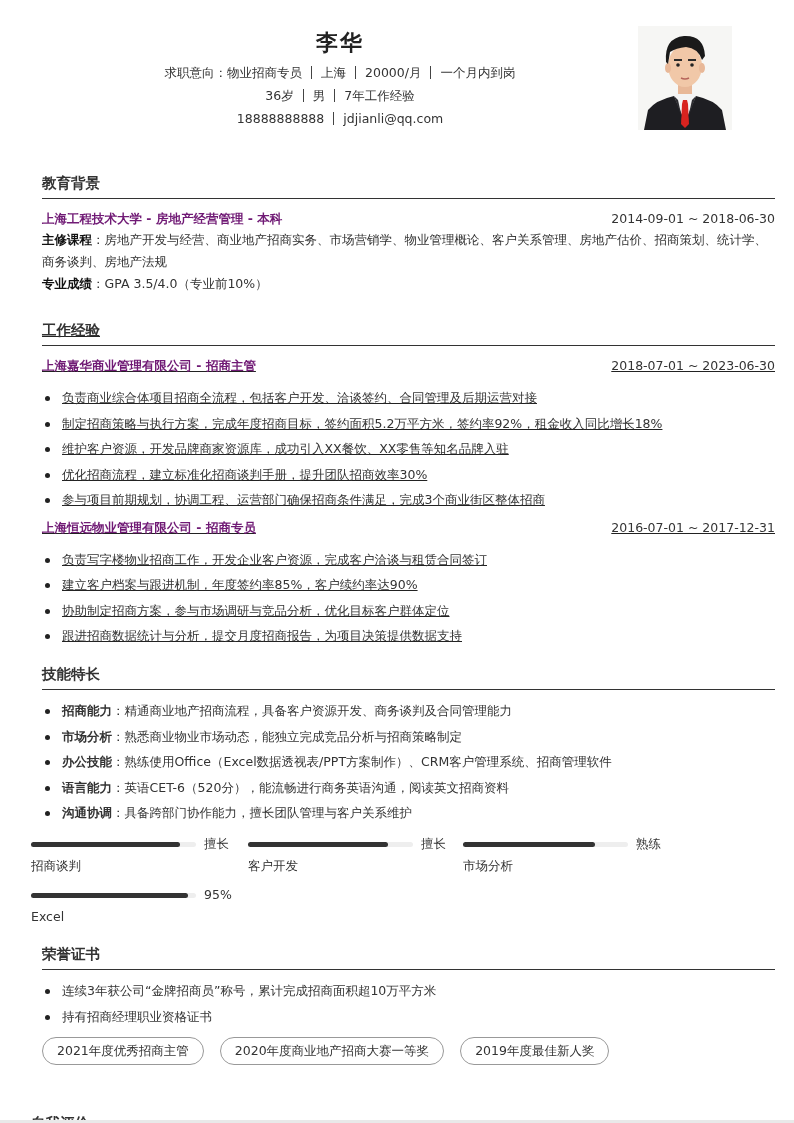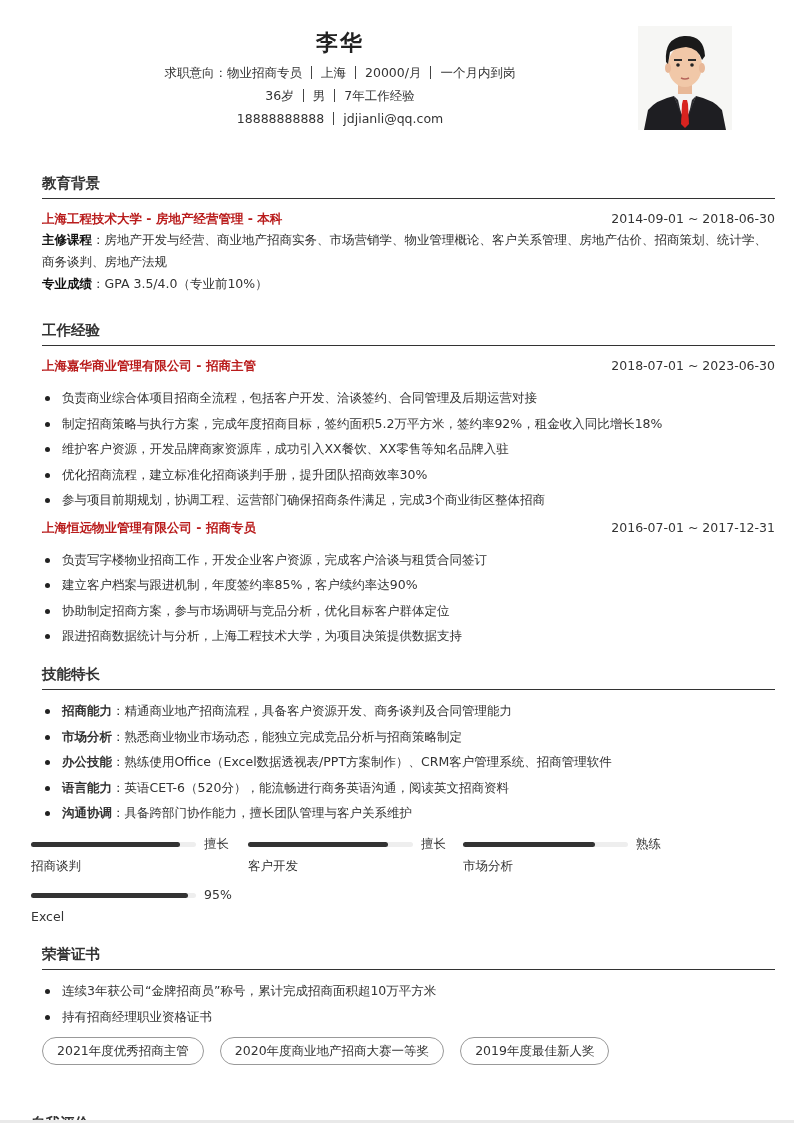--- a/index.html
+++ b/index.html
@@ -7,21 +7,21 @@
   body { font-family: "DejaVu Sans", "Liberation Sans", sans-serif; color: #222; font-size: 12.5px; position: relative; }
   .page { position: absolute; left: 0; top: 0; width: 778px; height: 1123px; }
   .header { position: absolute; left: 0; top: 28px; width: 680px; text-align: center; }
   .name { font-size: 22px; font-weight: bold; letter-spacing: 2px; color: #222; }
   .info-line { margin-top: 6px; font-size: 12.5px; color: #333; line-height: 17px; }
   .sep { display: inline-block; width: 1px; height: 13px; background: #444; margin: 0 9px; vertical-align: -2px; }
   .avatar { position: absolute; left: 638px; top: 26px; width: 94px; height: 104px; background: #f6f6f4; overflow: hidden; }
   .section { position: absolute; left: 42px; width: 733px; }
   .sec-title { font-size: 14.5px; font-weight: bold; color: #333; padding-bottom: 5px; border-bottom: 1.5px solid #333; }
   .row-head { display: flex; justify-content: space-between; margin-top: 9px; font-size: 12.5px; line-height: 18px; }
-  .row-head .title { font-weight: bold; color: #b91c1c; }
+  .row-head .title { font-weight: bold; color: #701a75; }
   .row-head .date { color: #333; }
   .para { font-size: 12.5px; line-height: 22px; color: #333; }
   .para b { color: #111; }
   ul.bullets { list-style: none; margin-top: 10px; }
   ul.bullets li { position: relative; padding-left: 20px; font-size: 12.5px; line-height: 25.5px; color: #333; }
   ul.bullets li::before { content: ""; position: absolute; left: 3px; top: 11px; width: 5px; height: 5px; border-radius: 50%; background: #222; }
   ul.skills li { padding-left: 20px; }
   .skill-grid { position: absolute; left: 31px; top: 838px; width: 733px; }
   .bar-item { position: absolute; width: 200px; }
   .bar-track { position: absolute; left: 0; top: 4px; width: 165px; height: 5px; border-radius: 3px; background: #eee; }
@@ -85,42 +85,42 @@
   <div class="section" style="top:174px;">
     <div class="sec-title">教育背景</div>
     <div class="row-head" style="margin-top:11px;">
       <span class="title">上海工程技术大学 - 房地产经营管理 - 本科</span>
       <span class="date">2014-09-01 ~ 2018-06-30</span>
     </div>
     <div class="para" style="margin-top:1px;"><b>主修课程</b><span>：房地产开发与经营、商业地产招商实务、市场营销学、物业管理概论、客户关系管理、房地产估价、招商策划、统计学、商务谈判、房地产法规</span></div>
     <div class="para"><b>专业成绩</b><span>：GPA 3.5/4.0（专业前10%）</span></div>
   </div>
 
-  <div class="section" style="top:321px;">
+  <div class="section" style="top:321px;text-decoration:underline;">
     <div class="sec-title">工作经验</div>
     <div class="row-head" style="margin-top:11px;">
       <span class="title">上海嘉华商业管理有限公司 - 招商主管</span>
       <span class="date">2018-07-01 ~ 2023-06-30</span>
     </div>
     <ul class="bullets">
       <li>负责商业综合体项目招商全流程，包括客户开发、洽谈签约、合同管理及后期运营对接</li>
       <li>制定招商策略与执行方案，完成年度招商目标，签约面积5.2万平方米，签约率92%，租金收入同比增长18%</li>
       <li>维护客户资源，开发品牌商家资源库，成功引入XX餐饮、XX零售等知名品牌入驻</li>
       <li>优化招商流程，建立标准化招商谈判手册，提升团队招商效率30%</li>
       <li>参与项目前期规划，协调工程、运营部门确保招商条件满足，完成3个商业街区整体招商</li>
     </ul>
     <div class="row-head" style="margin-top:6px;">
       <span class="title">上海恒远物业管理有限公司 - 招商专员</span>
       <span class="date">2016-07-01 ~ 2017-12-31</span>
     </div>
     <ul class="bullets">
       <li>负责写字楼物业招商工作，开发企业客户资源，完成客户洽谈与租赁合同签订</li>
       <li>建立客户档案与跟进机制，年度签约率85%，客户续约率达90%</li>
       <li>协助制定招商方案，参与市场调研与竞品分析，优化目标客户群体定位</li>
-      <li>跟进招商数据统计与分析，上海工程技术大学，为项目决策提供数据支持</li>
+      <li>跟进招商数据统计与分析，提交月度招商报告，为项目决策提供数据支持</li>
     </ul>
   </div>
 
   <div class="section" style="top:665px;">
     <div class="sec-title">技能特长</div>
     <ul class="bullets skills" style="margin-top:8px;">
       <li><b>招商能力</b><span>：精通商业地产招商流程，具备客户资源开发、商务谈判及合同管理能力</span></li>
       <li><b>市场分析</b><span>：熟悉商业物业市场动态，能独立完成竞品分析与招商策略制定</span></li>
       <li><b>办公技能</b><span>：熟练使用Office（Excel数据透视表/PPT方案制作）、CRM客户管理系统、招商管理软件</span></li>
       <li><b>语言能力</b><span>：英语CET-6（520分），能流畅进行商务英语沟通，阅读英文招商资料</span></li>

